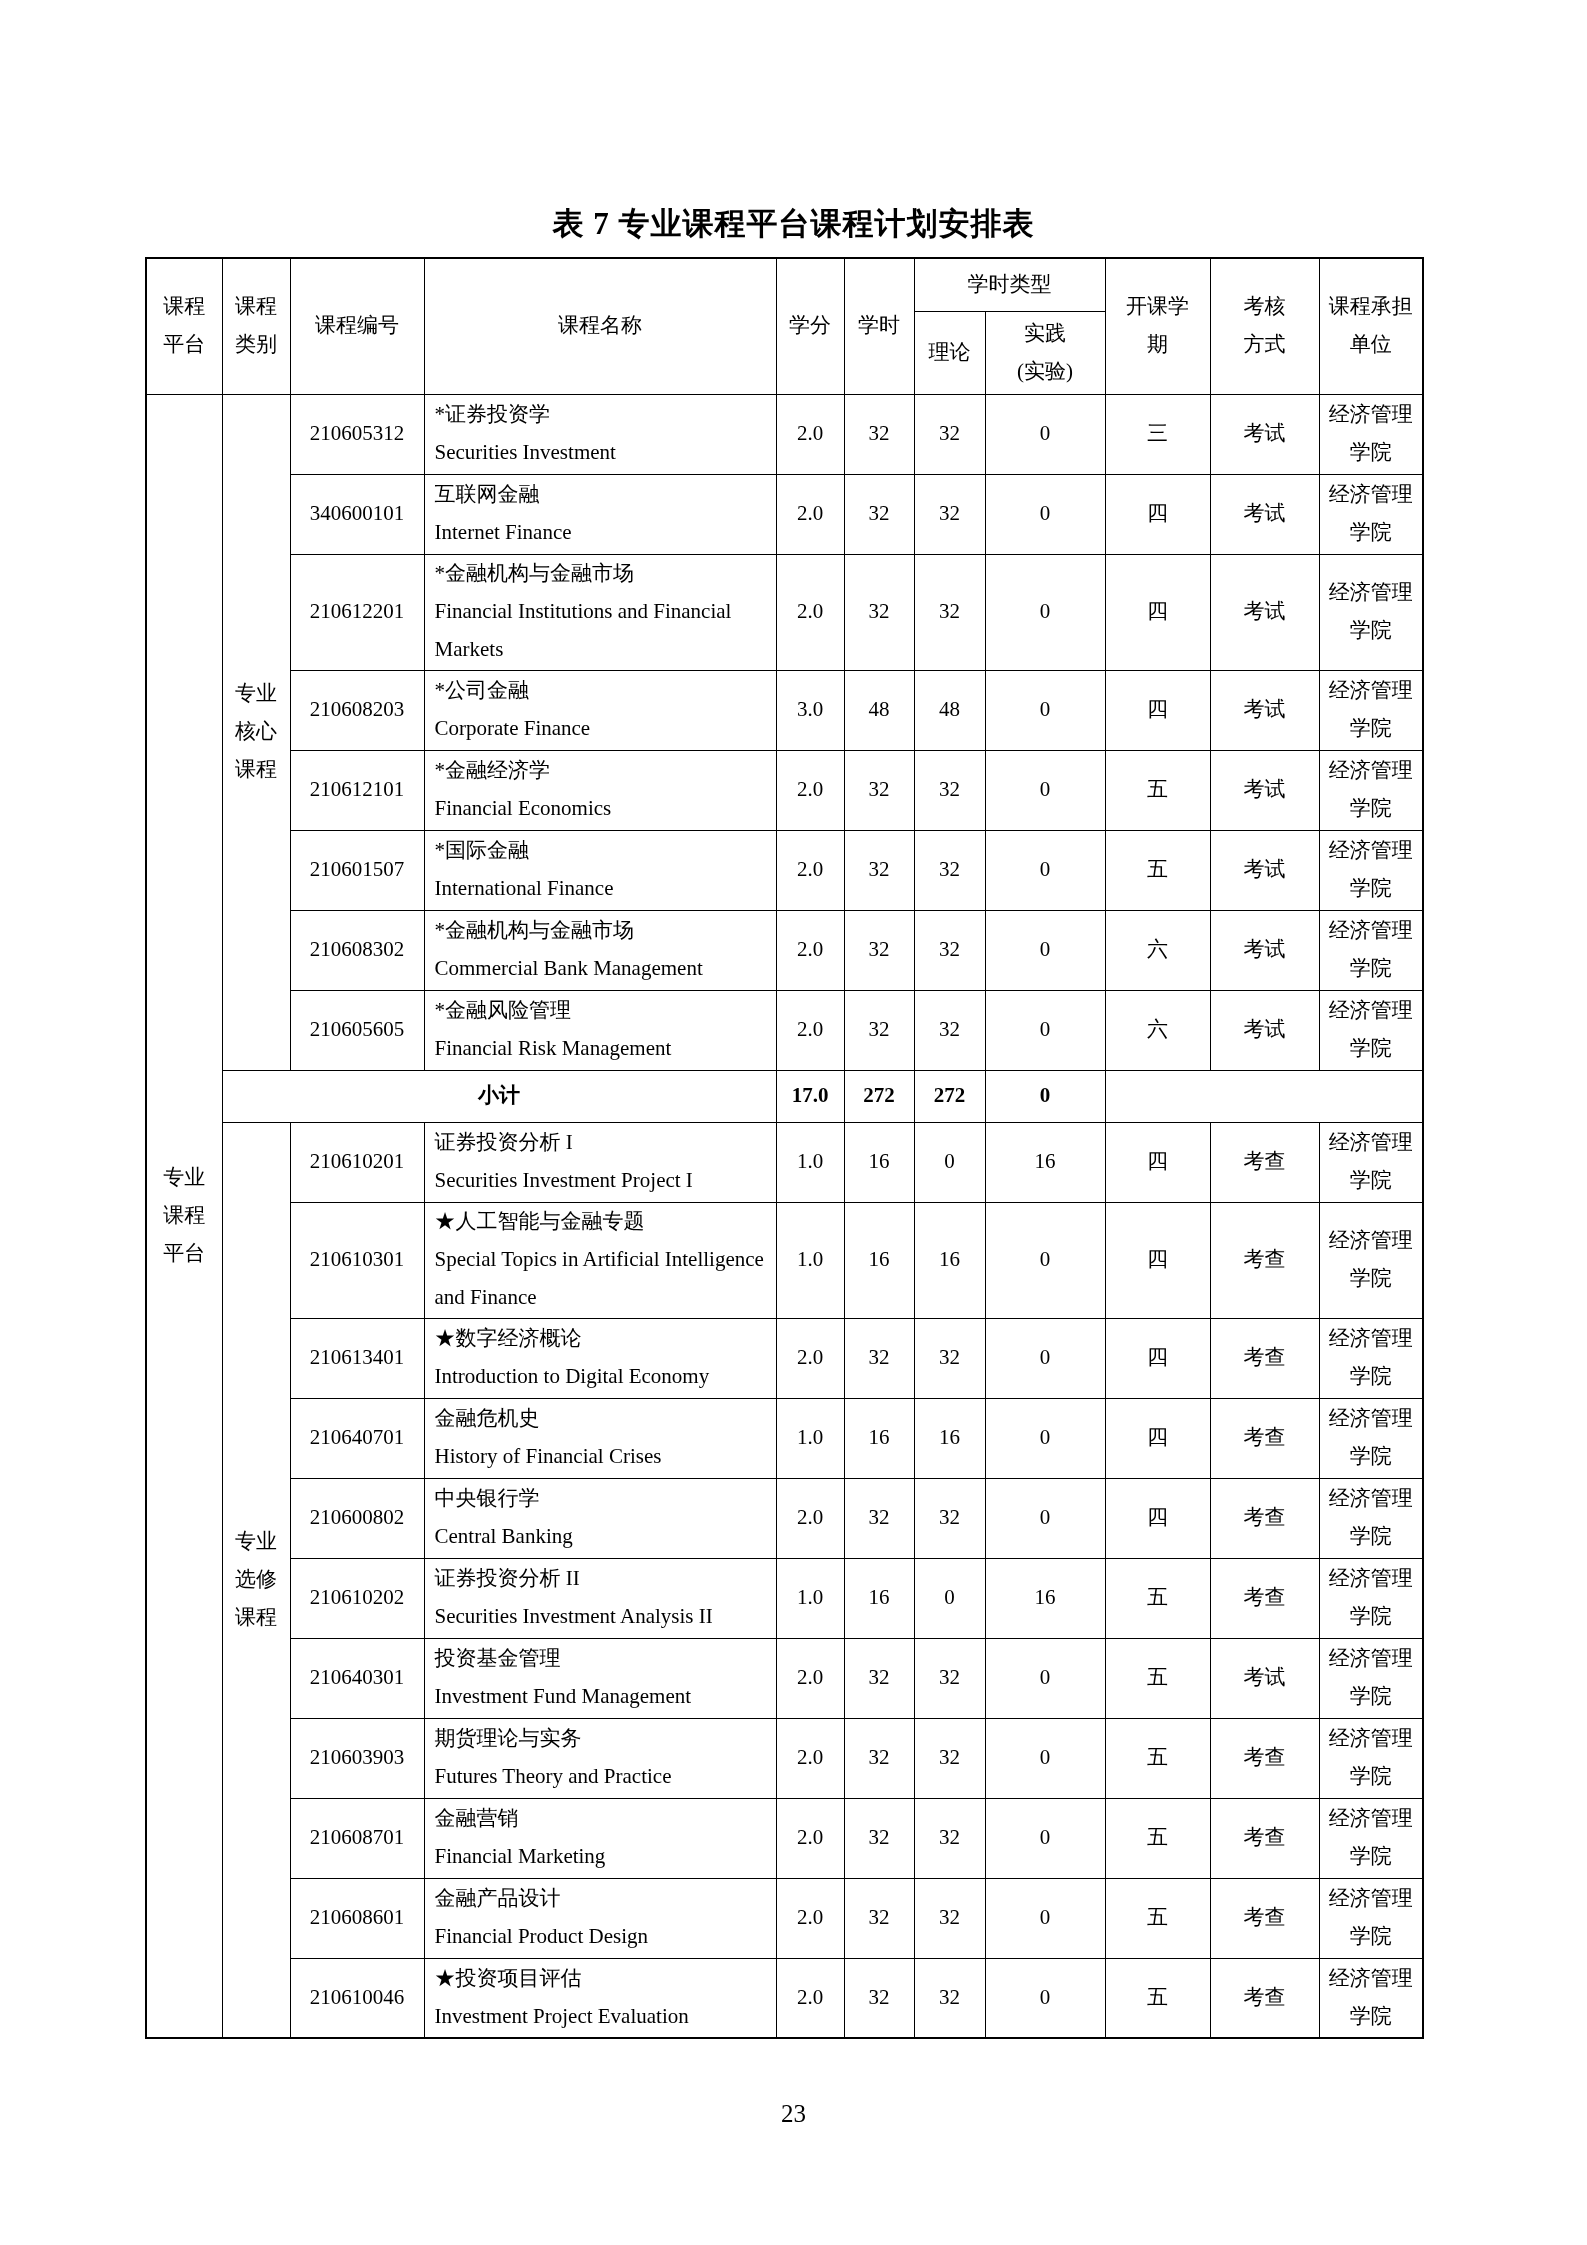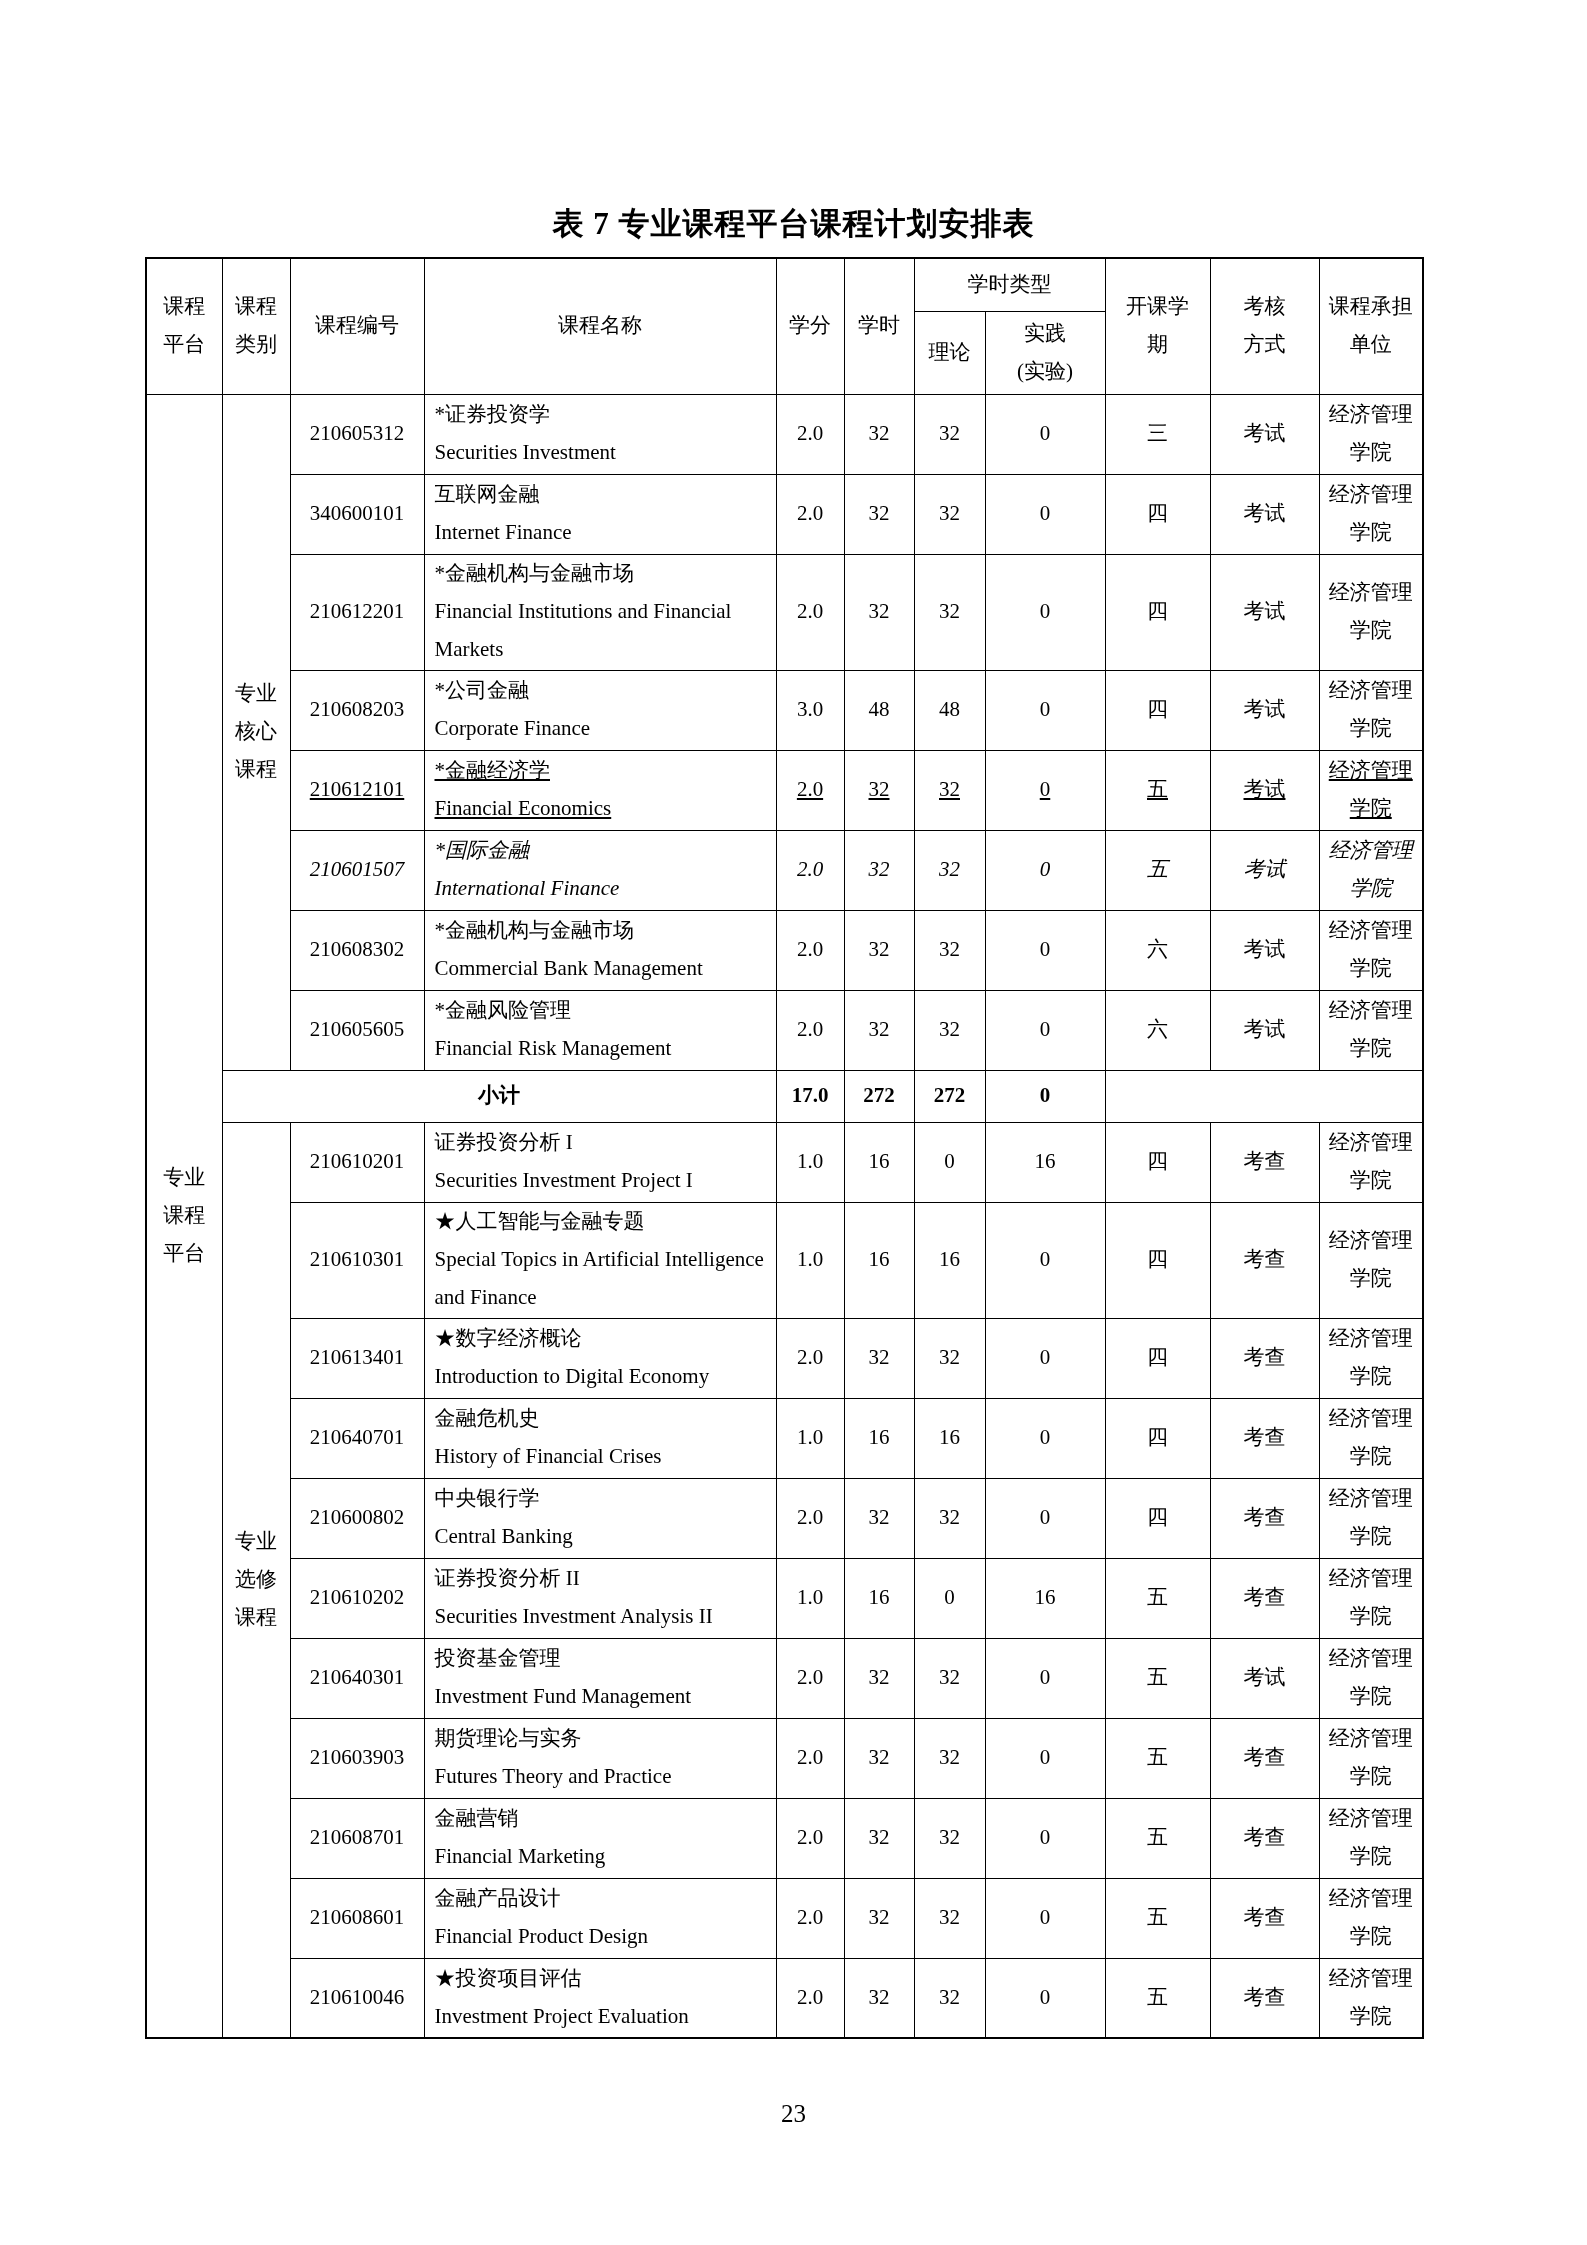--- a/index.html
+++ b/index.html
@@ -162,36 +162,36 @@
           </td>
           <td>3.0</td>
           <td>48</td>
           <td>48</td>
           <td>0</td>
           <td>四</td>
           <td>考试</td>
           <td>经济管理
 学院</td>
         </tr>
-        <tr style="height: 80px; text-decoration: underline;">
+        <tr style="height: 80px;">
           <td>210612101</td>
           <td class="name-cell">
             <div>*金融经济学</div>
             <div>Financial Economics</div>
           </td>
           <td>2.0</td>
           <td>32</td>
           <td>32</td>
           <td>0</td>
           <td>五</td>
           <td>考试</td>
           <td>经济管理
 学院</td>
         </tr>
-        <tr style="height: 80px; font-style: italic;">
+        <tr style="height: 80px;">
           <td>210601507</td>
           <td class="name-cell">
             <div>*国际金融</div>
             <div>International Finance</div>
           </td>
           <td>2.0</td>
           <td>32</td>
           <td>32</td>
           <td>0</td>
           <td>五</td>

